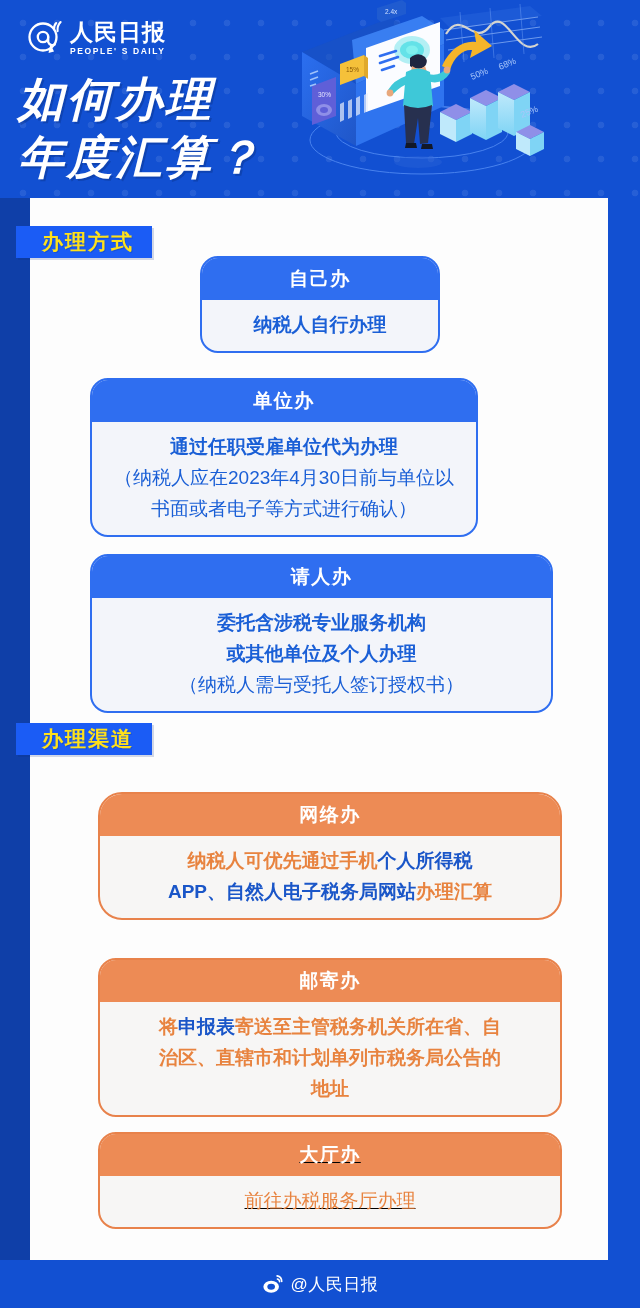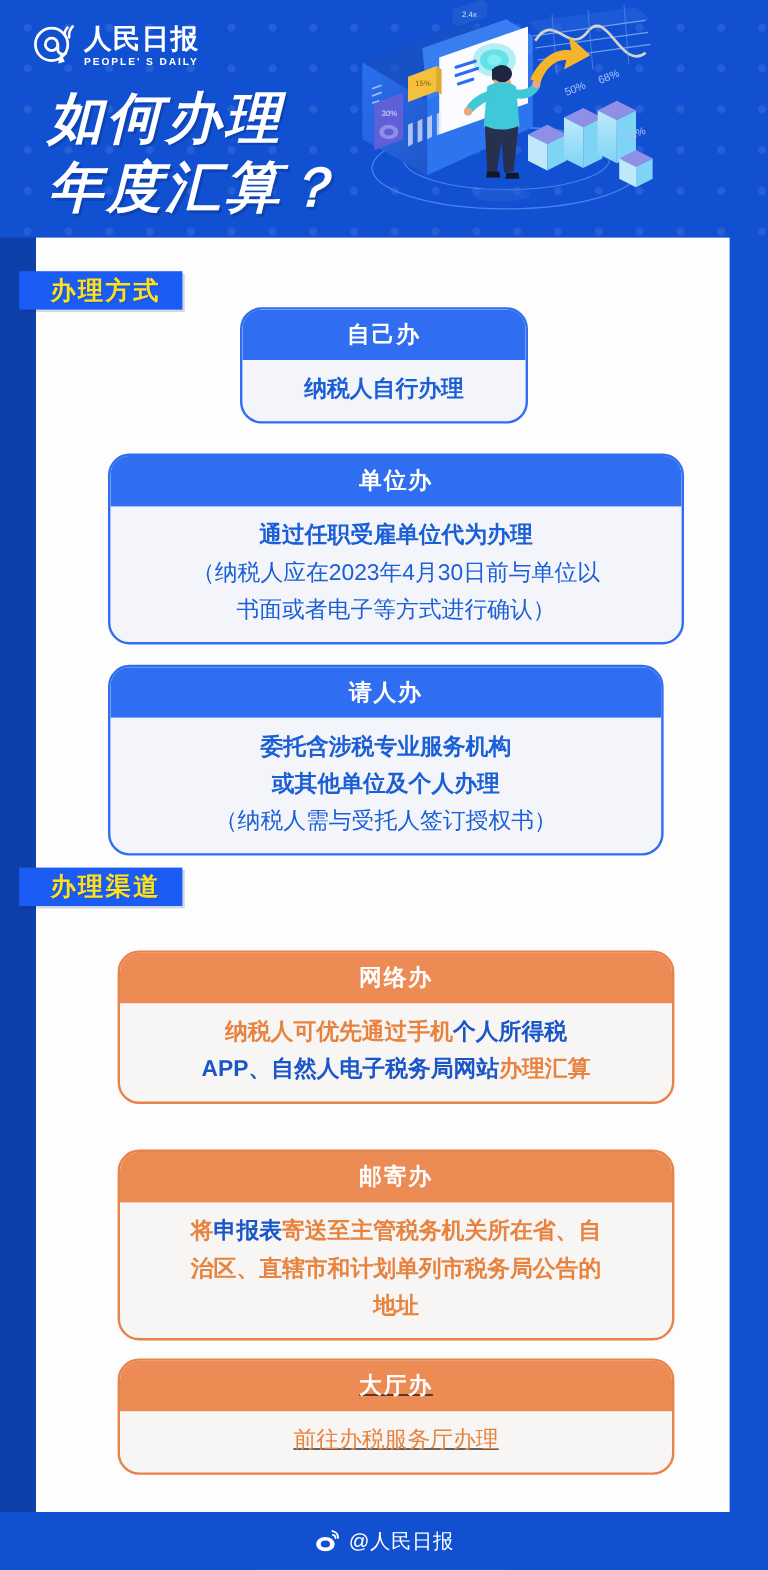--- a/index.html
+++ b/index.html
@@ -21,21 +21,21 @@
   
   .header { position:absolute; left:0; top:0; width:544px; height:200px; }
 
   .logo { position:absolute; left:26px; top:17px; width:140px; height:46px; }
   .logo-mark { position:absolute; left:0; top:2px; width:40px; height:40px; }
   .logo-cn { position:absolute; left:44px; top:2px; font-size:23px; font-weight:bold;
              color:#fff; letter-spacing:1px; line-height:26px; white-space:nowrap; }
   .logo-en { position:absolute; left:44px; top:29px; font-size:8.5px; font-weight:bold;
              color:#fff; letter-spacing:1.6px; white-space:nowrap; }
 
-  .title { position:absolute; left:40px; top:70px; width:330px;font-family:Liberation Serif, serif; }
+  .title { position:absolute; left:18px; top:70px; width:330px; }
   .title-line {
     font-size:46px; font-weight:bold; color:#fff; line-height:58px;
     letter-spacing:3px; font-style:italic; white-space:nowrap;
     text-shadow:2px 2px 0 rgba(8,42,120,.35);
   }
 
   
   .illo { position:absolute; right:0; top:0; width:250px; height:190px; }
 
   
@@ -235,21 +235,21 @@
     <span>办理方式</span>
   </div>
 
   <div class="card blue" style="left:200px; top:256px; width:240px;">
     <div class="card-head">自己办</div>
     <div class="card-body">
       <div class="ln">纳税人自行办理</div>
     </div>
   </div>
 
-  <div class="card blue" style="left:90px; top:378px; width:480px;">
+  <div class="card blue" style="left:90px; top:378px; width:388px;">
     <div class="card-head">单位办</div>
     <div class="card-body">
       <div class="ln">通过任职受雇单位代为办理</div>
       <div class="ln note">（纳税人应在2023年4月30日前与单位以</div>
       <div class="ln note">书面或者电子等方式进行确认）</div>
     </div>
   </div>
 
   <div class="card blue" style="left:90px; top:554px; width:463px;">
     <div class="card-head">请人办</div>
@@ -257,21 +257,21 @@
       <div class="ln">委托含涉税专业服务机构</div>
       <div class="ln">或其他单位及个人办理</div>
       <div class="ln note">（纳税人需与受托人签订授权书）</div>
     </div>
   </div>
 
   <div class="section-banner" style="left:16px; top:723px;">
     <span>办理渠道</span>
   </div>
 
-  <div class="card orange" style="left:98px; top:792px; width:464px;">
+  <div class="card orange" style="left:98px; top:792px; width:464px;border-radius:24px;">
     <div class="card-head">网络办</div>
     <div class="card-body">
       <div class="ln">
         <span class="hl-orange">纳税人可优先通过手机</span><span class="hl-blue">个人所得税</span>
       </div>
       <div class="ln">
         <span class="hl-blue">APP、自然人电子税务局网站</span><span class="hl-orange">办理汇算</span>
       </div>
     </div>
   </div>

